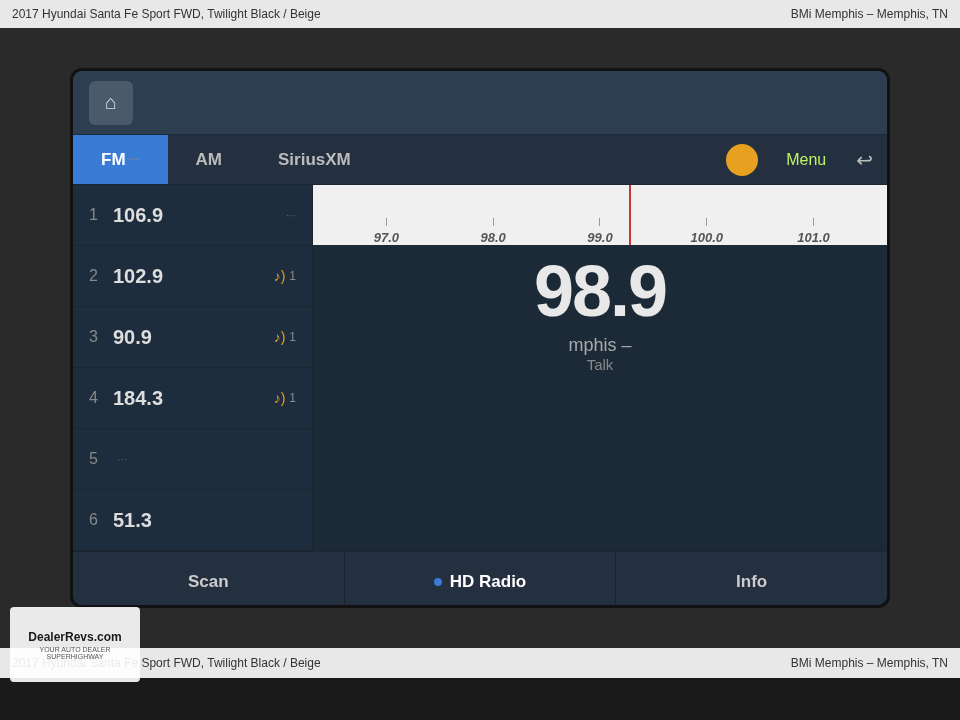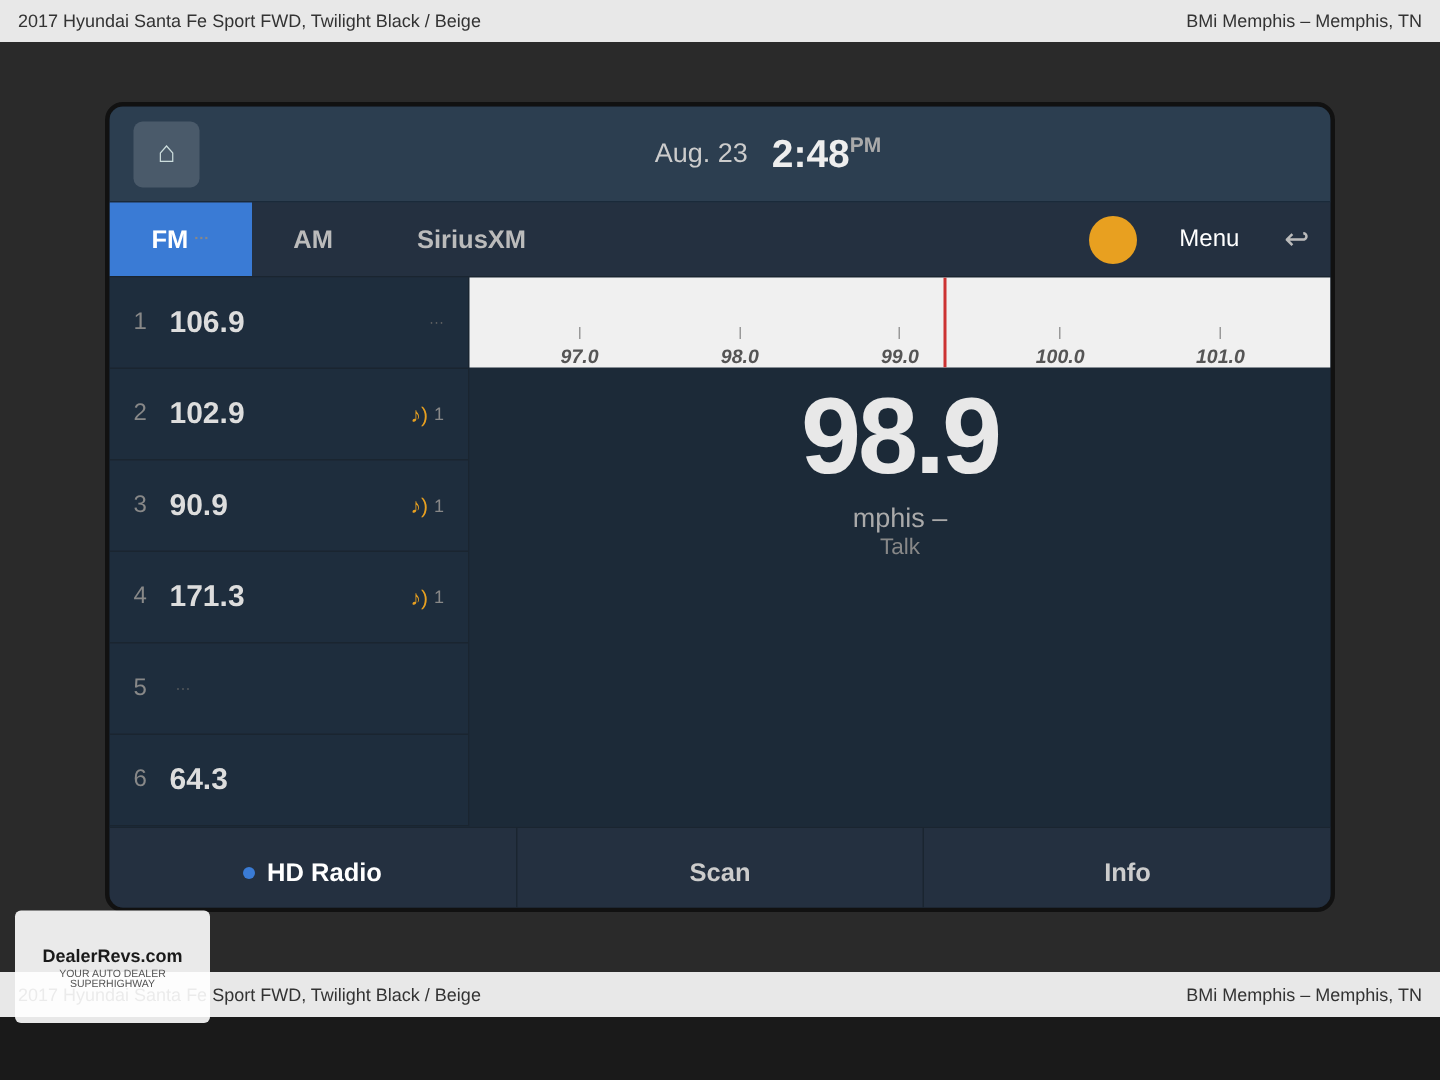--- a/index.html
+++ b/index.html
@@ -149,21 +149,21 @@
       display: flex;
       align-items: center;
       justify-content: center;
     }
 
     .menu-btn {
       display: flex;
       align-items: center;
       justify-content: center;
       padding: 0 16px;
-      color: #ffffff;
+      color: #bef264;
       font-size: 16px;
       cursor: pointer;
     }
 
     .back-btn {
       display: flex;
       align-items: center;
       justify-content: center;
       padding: 0 14px;
       color: #bbb;
@@ -416,26 +416,20 @@
   <span>BMi Memphis – Memphis, TN</span>
 </div>
 
 <div class="screen-wrapper">
   <div class="screen">
 
     <div class="screen-header">
       <div class="home-btn">
         <span>⌂</span>
       </div>
-      <div class="datetime">
-        <span class="date-text">Aug. 23</span>
-        <span class="time-text">
-          <span>2:48</span><span class="time-ampm">PM</span>
-        </span>
-      </div>
     </div>
 
     <div class="radio-tabs">
       <div class="radio-tab active">
         <span>FM</span>
         <span class="tab-dots">···</span>
       </div>
       <div class="radio-tab">
         <span>AM</span>
       </div>
@@ -473,33 +467,33 @@
         <div class="preset-row">
           <span class="preset-num">3</span>
           <span class="preset-freq">90.9</span>
           <span class="preset-badge">
             <span class="badge-icon">♪)</span>
             <span class="badge-num">1</span>
           </span>
         </div>
         <div class="preset-row">
           <span class="preset-num">4</span>
-          <span class="preset-freq">171.3</span>
+          <span class="preset-freq">184.3</span>
           <span class="preset-badge">
             <span class="badge-icon">♪)</span>
             <span class="badge-num">1</span>
           </span>
         </div>
         <div class="preset-row">
           <span class="preset-num">5</span>
           <span class="preset-dots">···</span>
         </div>
         <div class="preset-row">
           <span class="preset-num">6</span>
-          <span class="preset-freq">64.3</span>
+          <span class="preset-freq">51.3</span>
         </div>
       </div>
 
       <div class="display-panel">
 
         <div class="freq-ruler">
           <div class="ruler-inner">
             <div class="ruler-segment">
               <div class="ruler-tick"></div>
               <span class="ruler-label">97.0</span>
@@ -527,26 +521,26 @@
         <div class="freq-display">
           <div class="big-freq">98.9</div>
           <div class="station-name">mphis –</div>
           <div class="station-desc">Talk</div>
         </div>
 
       </div>
     </div>
 
     <div class="bottom-btns">
+      <div class="bottom-btn">
+        <span>Scan</span>
+      </div>
       <div class="bottom-btn hd-active">
         <div class="hd-indicator"></div>
         <span>HD Radio</span>
-      </div>
-      <div class="bottom-btn">
-        <span>Scan</span>
       </div>
       <div class="bottom-btn">
         <span>Info</span>
       </div>
     </div>
 
   </div>
 </div>
 
 <div class="bottom-bar">

